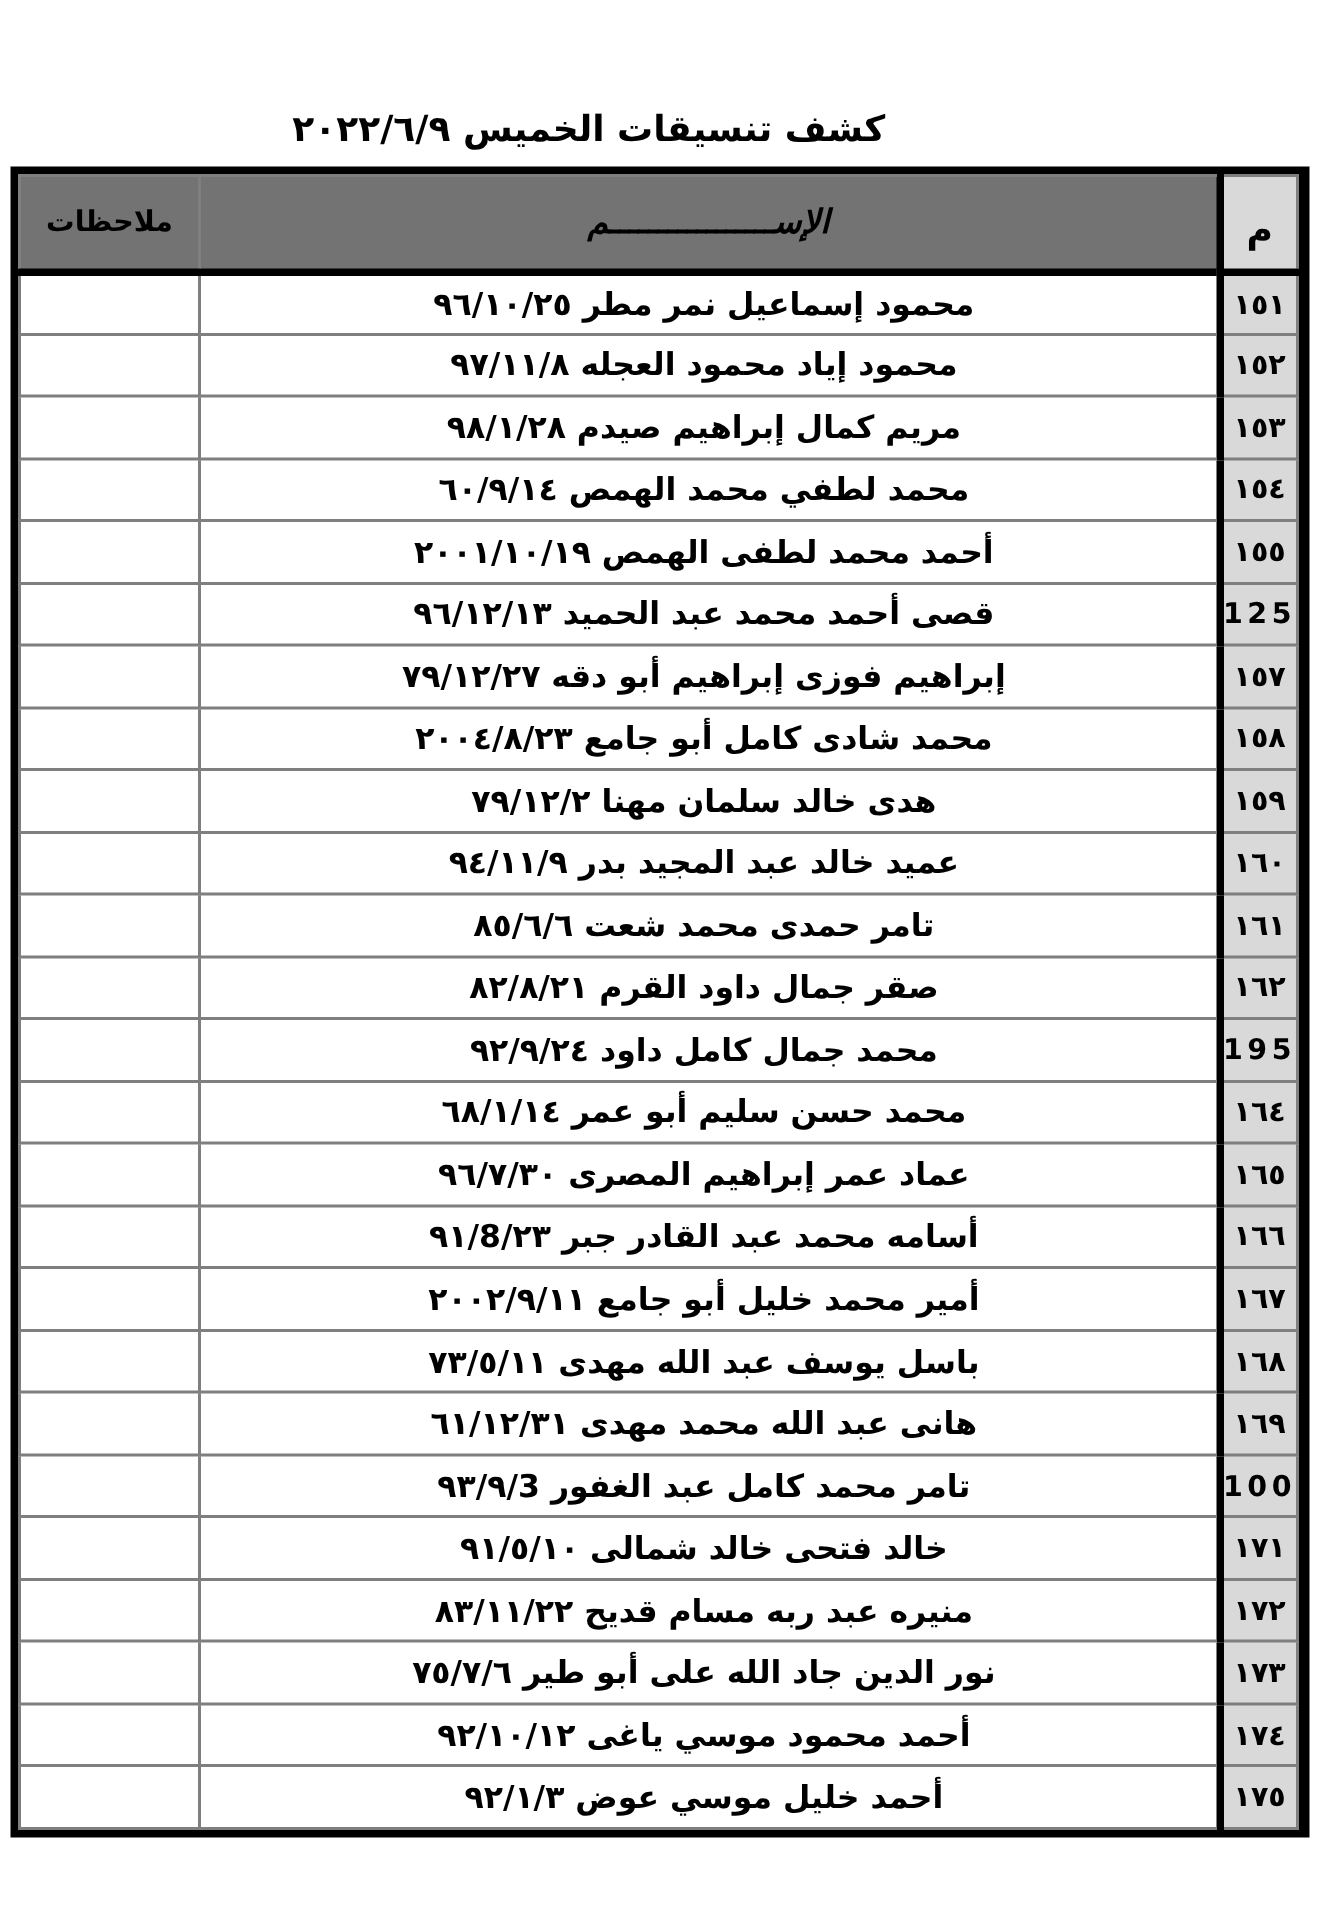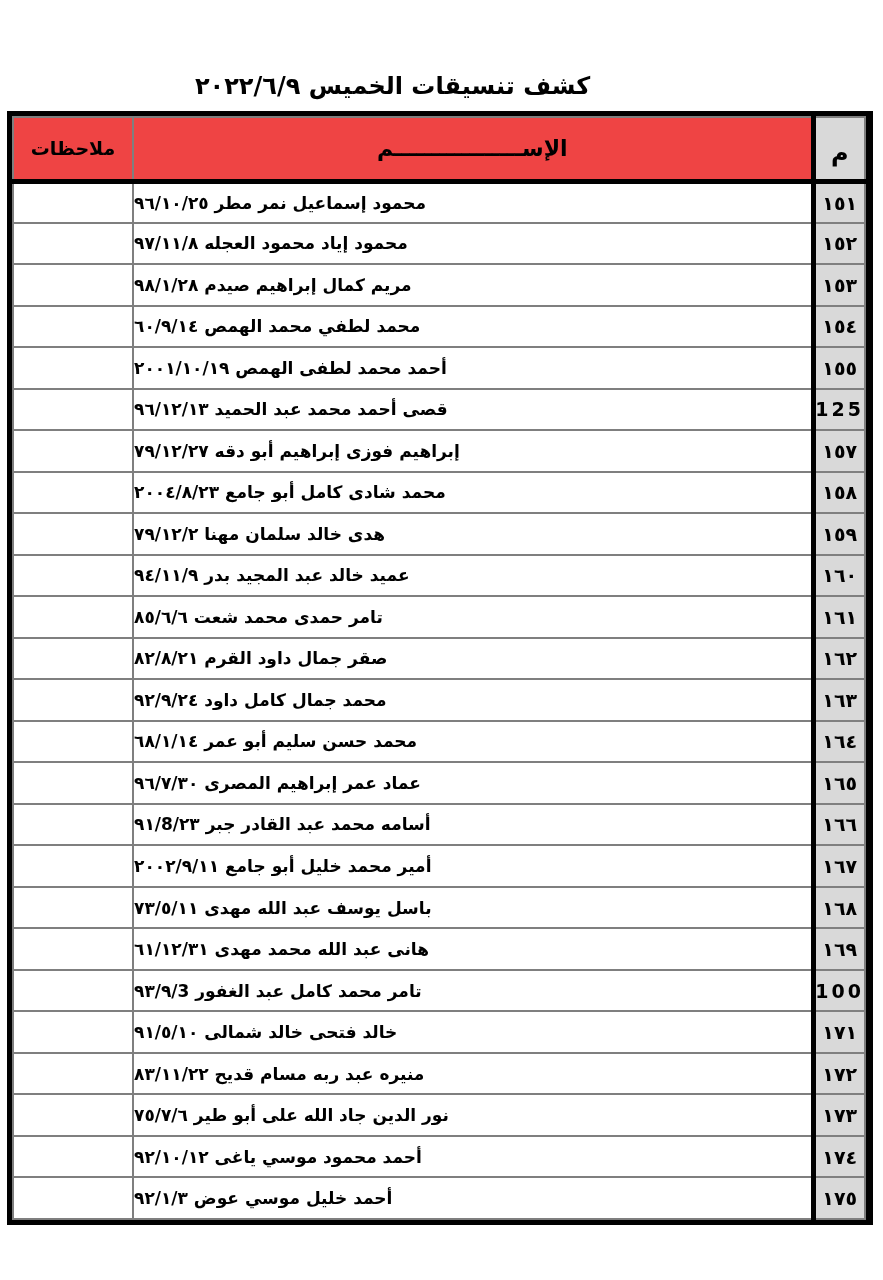--- a/index.html
+++ b/index.html
@@ -44,21 +44,21 @@
       border-collapse: collapse;
       direction: rtl;
       table-layout: fixed;
     }
     th, td {
       border: 2px solid #7f7f7f;
       padding: 0;
       box-sizing: border-box;
     }
     thead th {
-      background: #ef4444;
+      background: #737373;
       height: 64px;
       font-weight: bold;
       font-size: 21px;
       border-bottom: 5px solid #000;
     }
     thead th.col-num {
       font-size: 24px;
       padding-top: 10px;
     }
     thead th.col-name {
@@ -71,42 +71,43 @@
     }
     .col-num {
       width: 52px;
       background: #d9d9d9;
       border-left: 5px solid #000;
       text-align: center;
       font-weight: bold;
       font-size: 19px;
     }
     .col-name {
-      text-align: left;
+      text-align: center;
       padding-right: 6px;
       font-weight: bold;
-      font-size: 17px;
+      font-size: 21px;
       white-space: nowrap;
       overflow: hidden;
     }
     .col-notes {
       width: 120px;
     }
     tbody tr {
       height: 41.2px;
     }
     tbody td.col-num {
       letter-spacing: 3px;
     }
     tbody tr:first-child td {
       border-top: 0;
     }
     .stretch {
       display: inline-block;
       letter-spacing: 0;
+      font-style: italic;
     }
   </style>
 </head>
 <body>
 
 <div class="title">كشف تنسيقات الخميس ٢٠٢٢/٦/٩</div>
 
 <div class="sheet">
   <table>
     <thead>
@@ -173,21 +174,21 @@
           <td class="col-num">١٦١</td>
           <td class="col-name">تامر حمدى محمد شعت ٨٥/٦/٦</td>
           <td class="col-notes"></td>
         </tr>
         <tr>
           <td class="col-num">١٦٢</td>
           <td class="col-name">صقر جمال داود القرم ٨٢/٨/٢١</td>
           <td class="col-notes"></td>
         </tr>
         <tr>
-          <td class="col-num">١٦٣</td>
+          <td class="col-num">195</td>
           <td class="col-name">محمد جمال كامل داود  ٩٢/٩/٢٤</td>
           <td class="col-notes"></td>
         </tr>
         <tr>
           <td class="col-num">١٦٤</td>
           <td class="col-name">محمد حسن سليم أبو عمر ٦٨/١/١٤</td>
           <td class="col-notes"></td>
         </tr>
         <tr>
           <td class="col-num">١٦٥</td>

